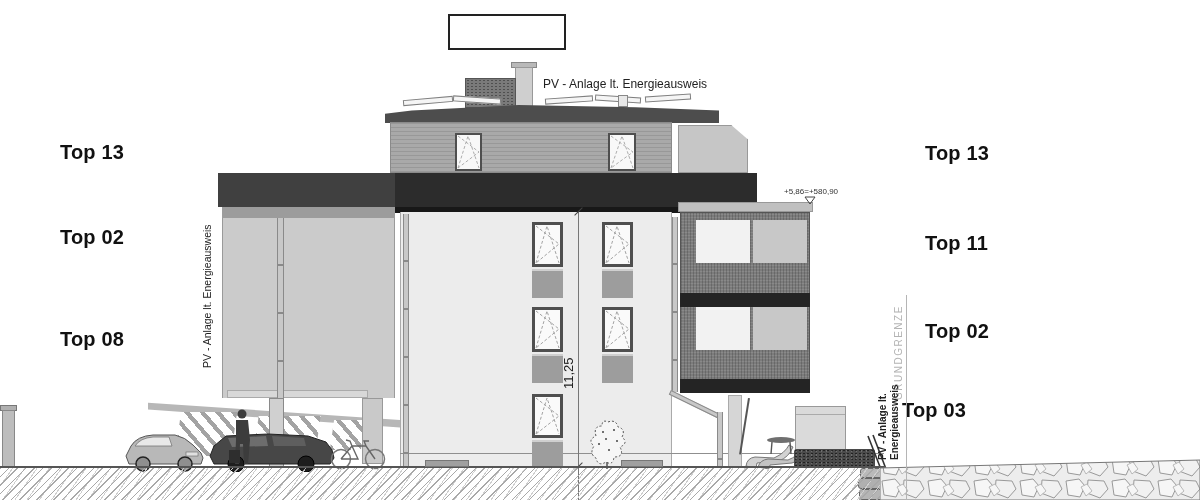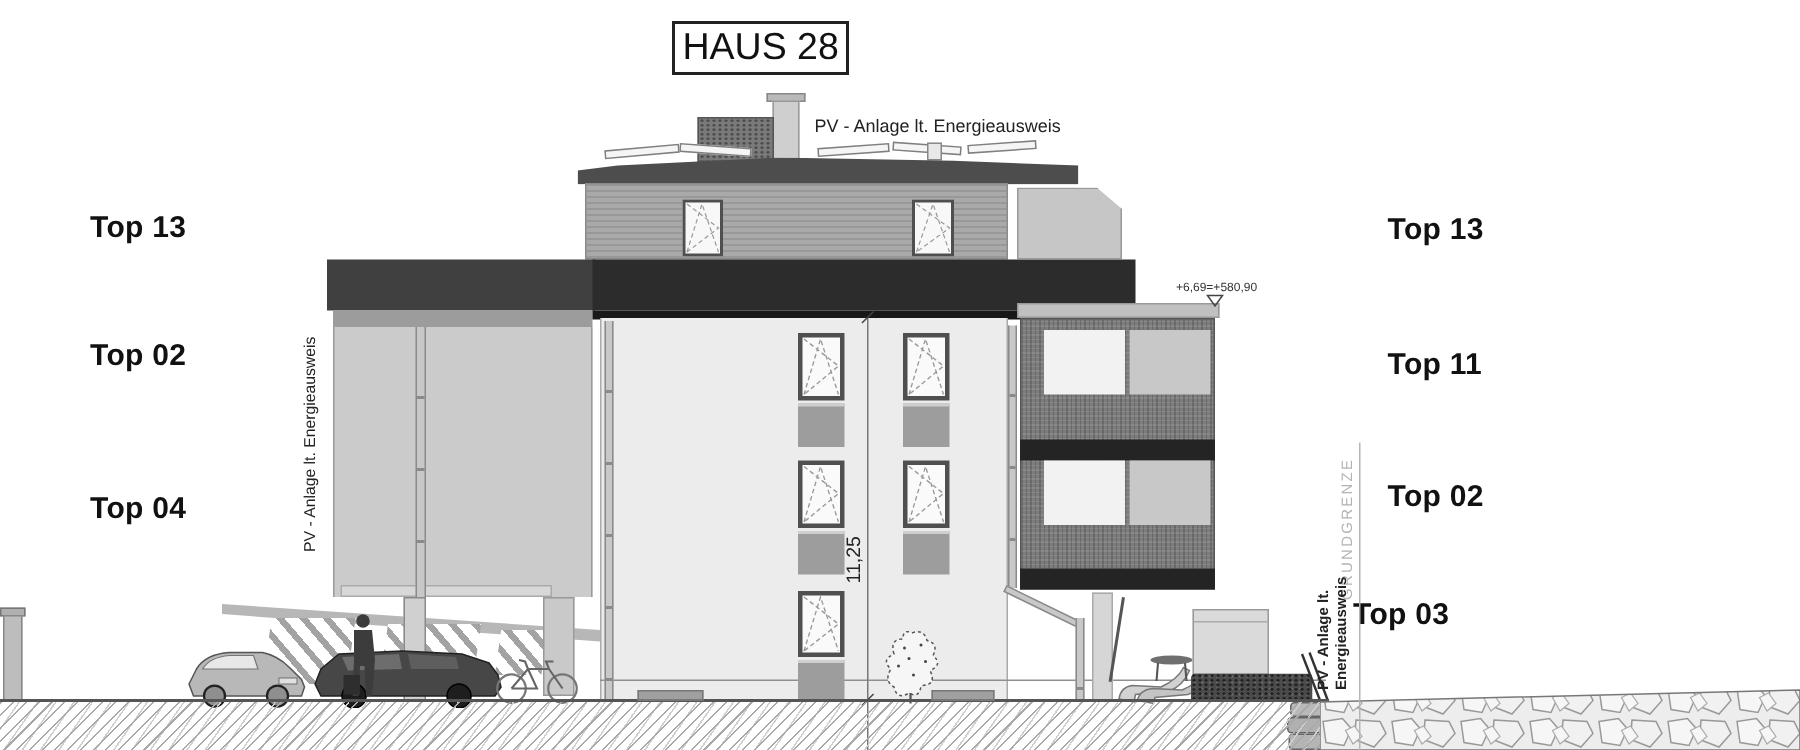--- a/index.html
+++ b/index.html
@@ -27,27 +27,26 @@
                           radial-gradient(rgba(255,255,255,.20) .8px, transparent 1px);
          background-size:4px 3px,5px 4px;border-radius:3px 3px 0 0;}
   .pvpanel{background:#f5f5f5;border:1px solid #808080;height:4px;}
 </style>
 </head>
 <body>
 
 <div id="stage">
 
   <div class="abs" style="left:448px;top:14px;width:114px;height:32px;border:2px solid #222;background:#fff;"></div>
-  <div class="abs" style="left:455px;top:17px;font-size:25px;color:#111;">HAUS 28</div>
 
   <div class="abs" style="left:543px;top:77px;font-size:12px;color:#222;">PV - Anlage lt. Energieausweis</div>
 
   <div class="abs floor-label" style="left:60px;top:141px;">Top 13</div>
   <div class="abs floor-label" style="left:60px;top:226px;">Top 02</div>
-  <div class="abs floor-label" style="left:60px;top:328px;">Top 04</div>
+  <div class="abs floor-label" style="left:60px;top:328px;">Top 08</div>
 
   <div class="abs floor-label" style="left:925px;top:142px;">Top 13</div>
   <div class="abs floor-label" style="left:925px;top:232px;">Top 11</div>
   <div class="abs floor-label" style="left:925px;top:320px;">Top 02</div>
   <div class="abs floor-label" style="left:902px;top:399px;">Top 03</div>
 
   <div class="abs" style="left:511px;top:62px;width:26px;height:6px;background:#b9b9b9;border:1px solid #888;box-sizing:border-box;"></div>
   <div class="abs" style="left:515px;top:67px;width:18px;height:41px;background:#cfcfcf;border:1px solid #999;box-sizing:border-box;"></div>
   <div class="abs speckle" style="left:465px;top:78px;width:51px;height:30px;border:1px solid #555;box-sizing:border-box;"></div>
 
@@ -138,21 +137,21 @@
 
   <div class="abs" style="left:678px;top:202px;width:135px;height:10px;background:#c0c0c0;border:1px solid #999;box-sizing:border-box;"></div>
   <div class="abs mesh" style="left:680px;top:212px;width:130px;height:181px;border:1px solid #555;box-sizing:border-box;"></div>
   <div class="abs" style="left:696px;top:220px;width:54px;height:43px;background:#f2f2f2;"></div>
   <div class="abs" style="left:753px;top:220px;width:54px;height:43px;background:#c8c8c8;"></div>
   <div class="abs" style="left:680px;top:293px;width:130px;height:14px;background:#242424;"></div>
   <div class="abs" style="left:696px;top:307px;width:54px;height:43px;background:#f2f2f2;"></div>
   <div class="abs" style="left:753px;top:307px;width:54px;height:43px;background:#c8c8c8;"></div>
   <div class="abs" style="left:680px;top:379px;width:130px;height:14px;background:#242424;"></div>
 
-  <div class="abs" style="left:784px;top:187px;font-size:8px;color:#333;">+6,69=+580,90</div>
+  <div class="abs" style="left:784px;top:187px;font-size:8px;color:#333;">+5,86=+580,90</div>
   <svg class="abs" style="left:804px;top:196px;" width="12" height="9">
     <path d="M1,1 H11 L6,8 Z" fill="none" stroke="#444" stroke-width="1"></path>
   </svg>
 
   <div class="abs pipe" style="left:672px;top:217px;width:6px;height:175px;"></div>
   <div class="abs" style="left:671px;top:390px;width:54px;height:5px;background:#c8c8c8;border:1px solid #8a8a8a;box-sizing:border-box;transform:rotate(26deg);transform-origin:left top;"></div>
   <div class="abs pipe" style="left:717px;top:412px;width:6px;height:55px;"></div>
   <div class="abs" style="left:728px;top:395px;width:14px;height:72px;background:#d6d6d6;border:1px solid #aaa;box-sizing:border-box;"></div>
 
   <div class="abs" style="left:148px;top:401px;width:252px;height:28px;background:#b7b7b7;

